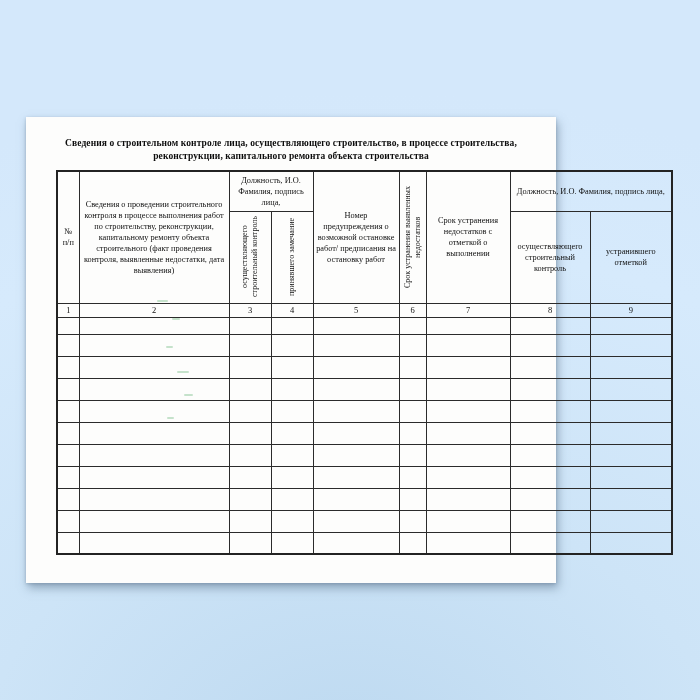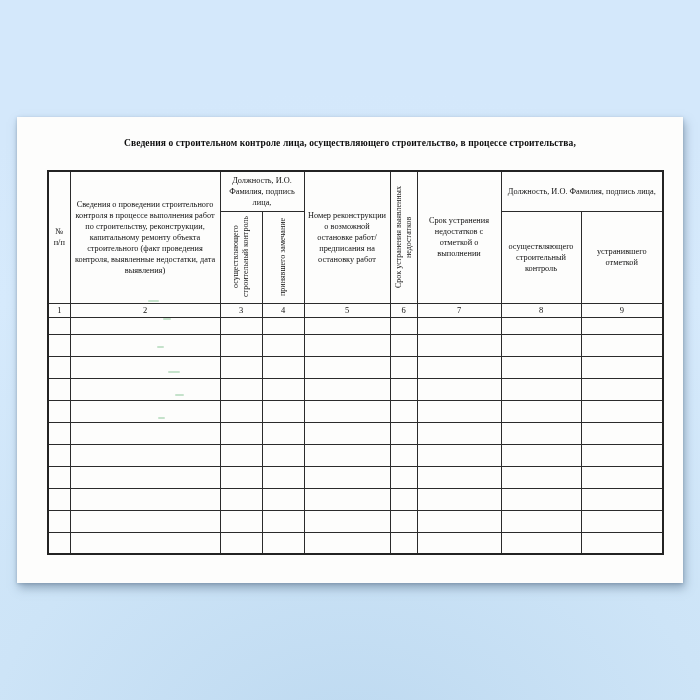--- a/index.html
+++ b/index.html
@@ -5,21 +5,21 @@
   html, body { margin: 0; padding: 0; }
   body {
     width: 700px; height: 700px; overflow: hidden;
     font-family: "Liberation Serif", "DejaVu Serif", serif;
   }
   .stage {
     position: relative; width: 700px; height: 700px;
     background: radial-gradient(130% 95% at 50% 108%, #bdd9f0 0%, #cde4f7 40%, #d6eafc 78%, #d4e8fb 100%);
   }
   .page {
-    position: absolute; left: 17px; top: 117px; width: 666px; height: 466px;
+    position: absolute; left: 26px; top: 117px; width: 530px; height: 466px;
     background: #fdfdfc;
     box-shadow: 2px 5px 9px rgba(86, 110, 134, 0.50), 0 1px 3px rgba(86,110,134,0.35);
   }
   .title {
     position: absolute; top: 20px; left: 0; right: 0;
     text-align: center; font-weight: bold; font-size: 9.5px; line-height: 13px; color: #0d0d0d;
     letter-spacing: 0.1px;
   }
   table.form {
     position: absolute; left: 30px; top: 53px;
@@ -56,40 +56,41 @@
   }
 </style>
 </head>
 <body>
 
 <div class="stage">
   <div class="page">
 
     <div class="title">
       <div>Сведения о строительном контроле лица, осуществляющего строительство, в процессе строительства,</div>
+      <div>реконструкции, капитального  ремонта объекта строительства</div>
     </div>
 
     <table class="form">
       <colgroup>
         <col style="width:22px">
           <col style="width:150px">
           <col style="width:42px">
         <col style="width:42px">
           <col style="width:86px">
           <col style="width:27px">
         <col style="width:84px">
           <col style="width:80px">
           <col style="width:82px">
       </colgroup>
       <thead>
         <tr class="h1">
           <th rowspan="2">№ п/п</th>
           <th rowspan="2">Сведения о проведении строительного контроля в процессе  выполнения работ по строительству, реконструкции, капитальному ремонту объекта строительного (факт проведения контроля, выявленные недостатки, дата выявления)</th>
           <th colspan="2">Должность, И.О. Фамилия, подпись лица,</th>
-          <th rowspan="2">Номер реконструкции о возможной остановке работ/ предписания на остановку работ</th>
+          <th rowspan="2">Номер предупреждения о возможной остановке работ/ предписания на остановку работ</th>
           <th rowspan="2" class="vcell"><span class="vert tall">Срок устранения выявленных недостатков</span></th>
           <th rowspan="2">Срок устранения недостатков с отметкой о выполнении</th>
           <th colspan="2">Должность, И.О. Фамилия, подпись лица,</th>
         </tr>
         <tr class="h2">
           <th class="vcell"><span class="vert">осуществляющего строительный контроль</span></th>
           <th class="vcell"><span class="vert">принявшего замечание</span></th>
           <th>осуществляющего строительный контроль</th>
           <th>устранившего отметкой</th>
         </tr>

